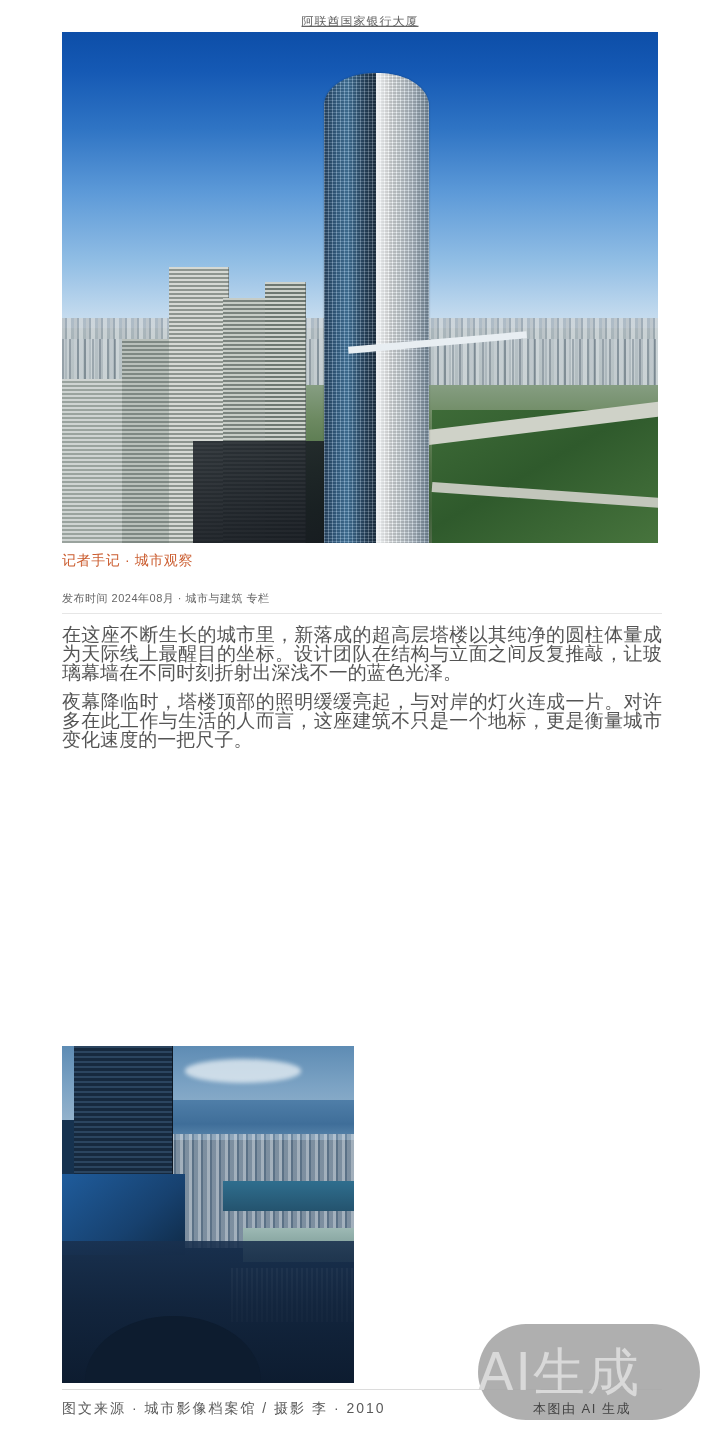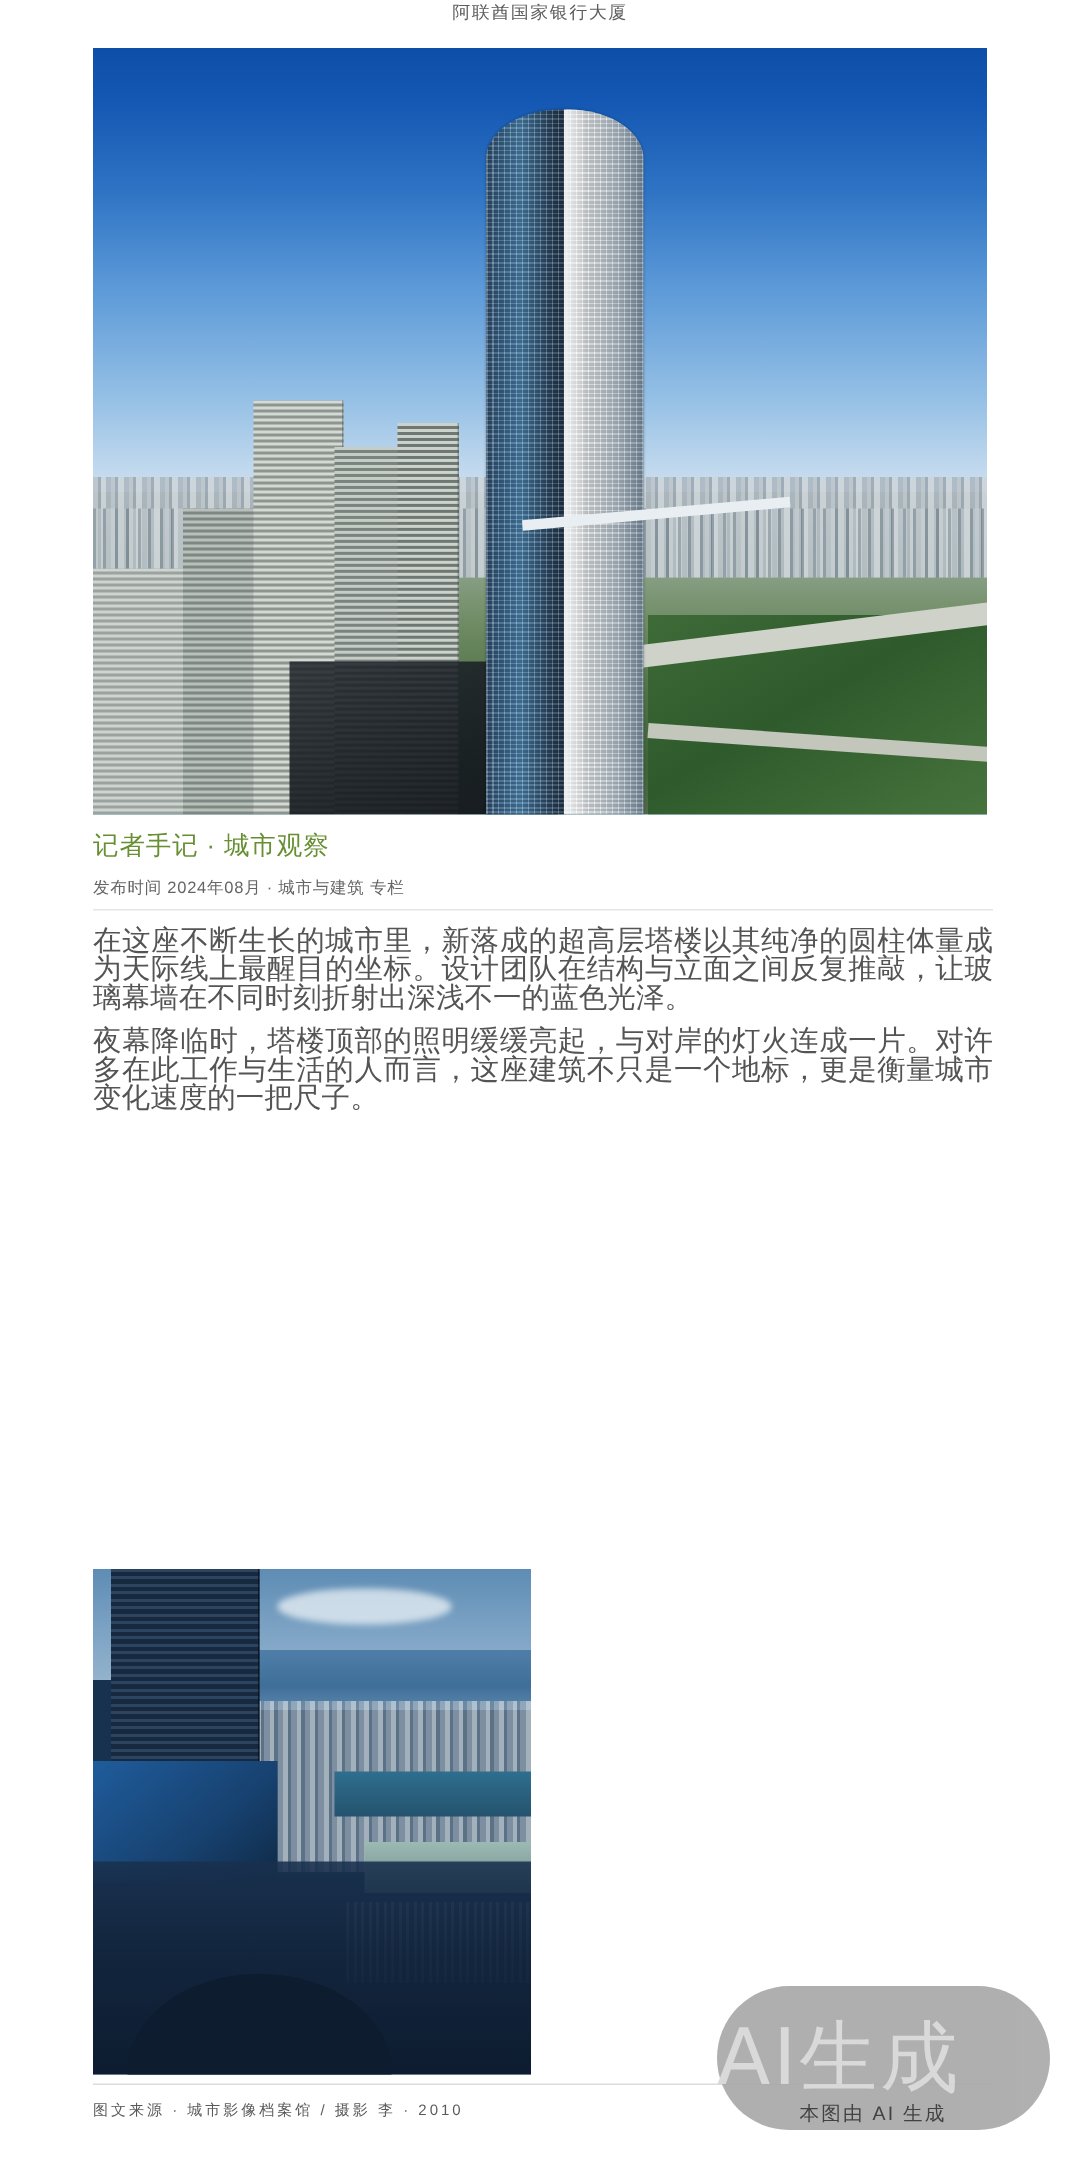--- a/index.html
+++ b/index.html
@@ -20,22 +20,23 @@
     overflow: hidden;
   }
 
   
   .header {
     position: absolute;
     top: 0; left: 0;
     width: 720px;
     height: 30px;
     display: flex;
-    align-items: flex-start;
+    align-items: flex-end;
     justify-content: center;
+    text-decoration: underline;
   }
   .header-title {
     font-size: 12px;
     color: #3a3a3a;
     letter-spacing: 1px;
     filter: blur(0.45px);
     opacity: 0.82;
     transform: scaleY(0.95);
     white-space: nowrap;
   }
@@ -195,26 +196,26 @@
   }
 
   
   .article {
     position: absolute;
     left: 62px;
     top: 552px;
     width: 600px;
   }
   .kicker {
-    font-size: 17px;
-    color: #4d7c0f;
+    font-size: 14px;
+    color: #c2410c;
     letter-spacing: 0.6px;
     filter: blur(0.4px);
     opacity: 0.85;
-    margin-bottom: 9px;
+    margin-bottom: 21px;
     white-space: nowrap;
   }
   .byline {
     font-size: 11px;
     color: #4a4a4a;
     letter-spacing: 0.5px;
     filter: blur(0.35px);
     opacity: 0.85;
     padding-bottom: 7px;
     border-bottom: 1px solid #e2e2e2;
@@ -310,21 +311,21 @@
     top: 1389px;
     width: 600px;
     height: 1px;
     background: #dcdcdc;
   }
   .footer-caption {
     position: absolute;
     left: 62px;
     top: 1400px;
     width: 600px;
-    font-size: 10px;
+    font-size: 14px;
     color: #3d3d3d;
     letter-spacing: 2px;
     filter: blur(0.4px);
     opacity: 0.85;
     white-space: nowrap;
   }
 
   
   .ai-badge {
     position: absolute;

